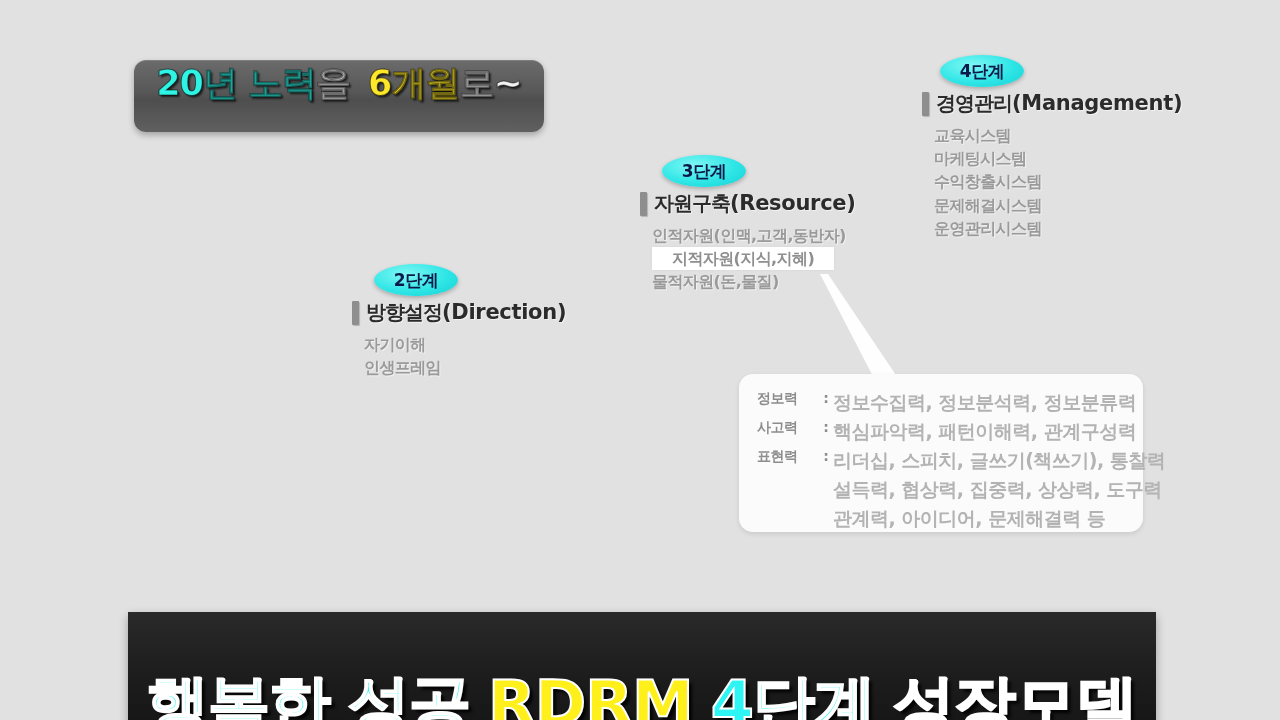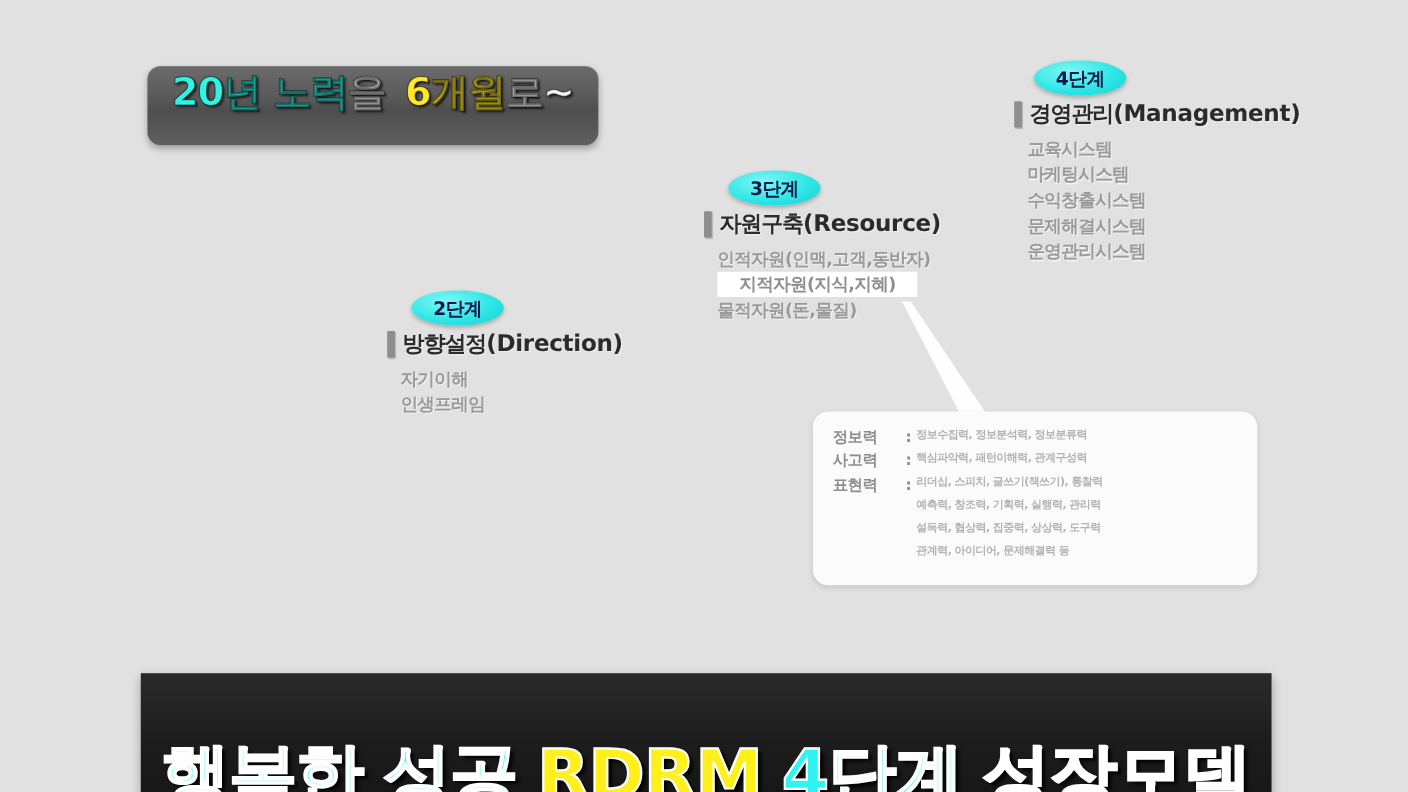--- a/index.html
+++ b/index.html
@@ -85,21 +85,21 @@
   .detail-rows{padding:14px 0 0 18px;}
   .detail-row{display:flex;line-height:1.52;white-space:nowrap;}
   .detail-label{
     width:62px;flex:0 0 62px;font-size:14px;font-weight:bold;color:#8d8d8d;
     letter-spacing:-.5px;
   }
   .detail-colon{
     width:14px;flex:0 0 14px;font-size:14px;font-weight:bold;color:#8d8d8d;
     text-align:center;
   }
-  .detail-value{font-size:10px;font-weight:bold;color:#b3b3b3;letter-spacing:-.5px;}
+  .detail-value{font-size:19px;font-weight:bold;color:#b3b3b3;letter-spacing:-.5px;}
   .detail-row.cont .detail-label,.detail-row.cont .detail-colon{visibility:hidden;}
 
   
   .bottom-banner{
     position:absolute;left:128px;top:576px;width:1028px;height:134px;
     background:linear-gradient(180deg,#2a2a2a 0%,#1c1c1c 50%,#141414 100%);
     display:flex;align-items:flex-end;justify-content:center;
     box-shadow:0 4px 9px rgba(0,0,0,.3);
     margin-top:36px;
   }
@@ -185,25 +185,20 @@
         <span class="detail-value">핵심파악력, 패턴이해력, 관계구성력</span>
       </div>
       <div class="detail-row">
         <span class="detail-label">표현력</span>
         <span class="detail-colon">:</span>
         <span class="detail-value">리더십, 스피치, 글쓰기(책쓰기), 통찰력</span>
       </div>
       <div class="detail-row cont">
         <span class="detail-label">표현력</span>
         <span class="detail-colon">:</span>
-        <span class="detail-value">예측력, 창조력, 기획력, 실행력, 관리력</span>
-      </div>
-      <div class="detail-row cont">
-        <span class="detail-label">표현력</span>
-        <span class="detail-colon">:</span>
         <span class="detail-value">설득력, 협상력, 집중력, 상상력, 도구력</span>
       </div>
       <div class="detail-row cont">
         <span class="detail-label">표현력</span>
         <span class="detail-colon">:</span>
         <span class="detail-value">관계력, 아이디어, 문제해결력 등</span>
       </div>
     </div>
   </div>
 

